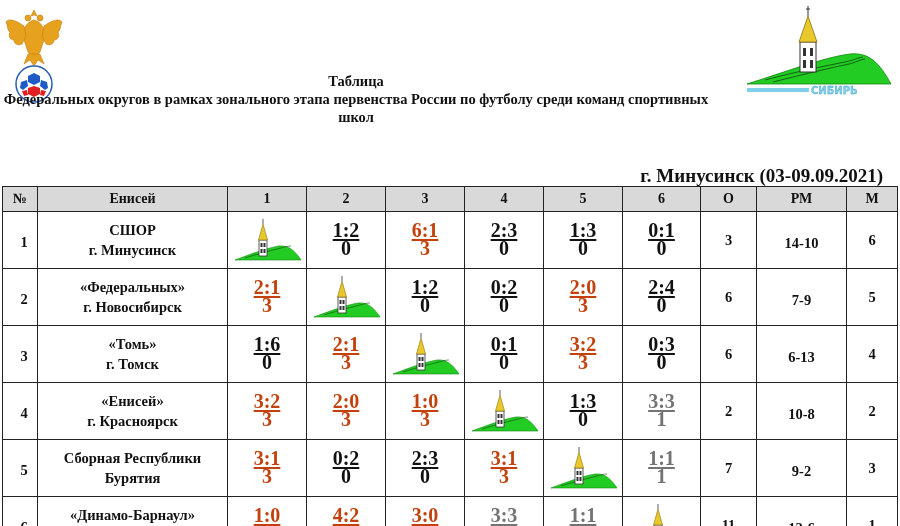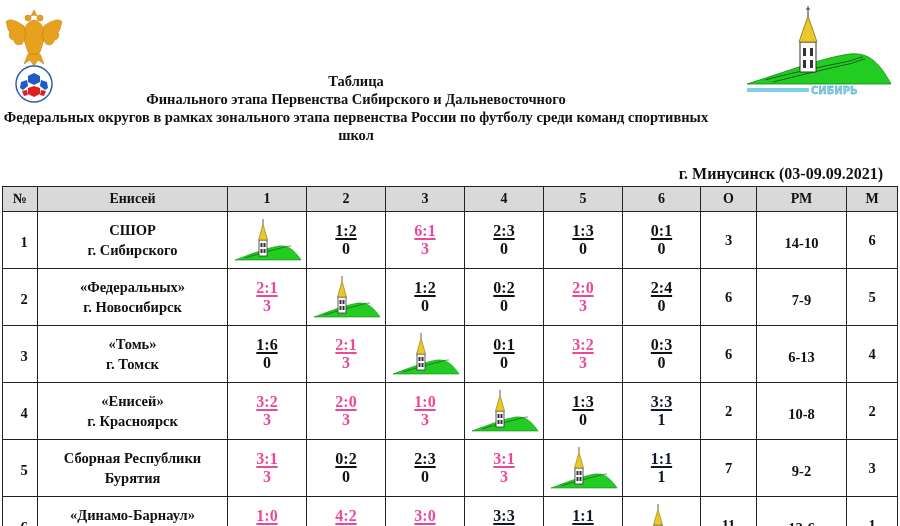--- a/index.html
+++ b/index.html
@@ -2,37 +2,37 @@
 <html><head>
 <meta charset="utf-8">
 <style>
   html, body { margin: 0; padding: 0; background: #ffffff; }
   body { width: 900px; height: 526px; position: relative; overflow: hidden;
          font-family: "Liberation Serif", "DejaVu Serif", serif; color: #111; }
   .logo-left { position: absolute; left: 4px; top: 2px; width: 60px; height: 108px; }
   .logo-right { position: absolute; left: 745px; top: 2px; width: 148px; height: 96px; }
   .title-block { position: absolute; left: 0; top: 72px; width: 712px; text-align: center;
                  font-weight: bold; font-size: 14.5px; line-height: 18px; }
-  .venue { position: absolute; right: 17px; top: 165px; font-weight: bold; font-size: 16px; }
+  .venue { position: absolute; right: 17px; top: 165px; font-weight: bold; font-size: 19px; }
   table.standings { position: absolute; left: 2px; top: 186px; border-collapse: collapse;
                     table-layout: fixed; width: 895px; }
   table.standings th, table.standings td { border: 1.5px solid #222; padding: 0; text-align: center;
                     font-weight: bold; font-size: 14.5px; }
   table.standings th { background: #d9d9d9; height: 24px; font-size: 14px; }
   table.standings td { height: 50px; vertical-align: middle; }
   td.num { text-align: left; vertical-align: top; padding: 4px 0 0 8px !important; font-size: 15px; }
   td.team { line-height: 20px; font-size: 15px; }
   td.pts, td.place { font-size: 16px; }
   td.gd { vertical-align: top; padding-top: 6px !important; font-size: 15px; }
-  .score { display: inline-block; line-height: 18px; font-size: 16px; }
+  .score { display: inline-block; line-height: 18px; font-size: 20px; }
   .score .s { display: block; text-decoration: underline; text-decoration-thickness: 2px; text-underline-offset: 2px; }
   .score .p { display: block; }
-  .win { color: #ec4899; }
+  .win { color: #c2410c; }
   .loss { color: #111; }
-  .draw { color: #0f172a; }
+  .draw { color: #737373; }
   .self-icon { display: block; margin: 0 auto; }
 </style>
 </head>
 <body>
 
 <svg class="logo-left" viewBox="0 0 60 108">
   <g fill="#e6a21e" stroke="#c47d0c" stroke-width="0.6">
     <path d="M30 8 L27 14 L30 13 L33 14 Z"></path>
     <circle cx="24" cy="16" r="3"></circle>
       <circle cx="36" cy="16" r="3"></circle>
@@ -62,21 +62,20 @@
     <rect x="65" y="58" width="3" height="8" fill="#333"></rect>
   <path d="M54 40 L63 14 L72 40 Z" fill="#e8c82a" stroke="#8a7010" stroke-width="0.8"></path>
   <line x1="63" y1="14" x2="63" y2="4" stroke="#333" stroke-width="1"></line>
   <line x1="61" y1="7" x2="65" y2="7" stroke="#333" stroke-width="1"></line>
   <rect x="2" y="86" width="62" height="4" fill="#7fd0e8"></rect>
   <text x="66" y="92" font-family="DejaVu Sans, sans-serif" font-weight="bold" font-size="10" fill="#7fd0e8" stroke="#3a9ac0" stroke-width="0.3">СИБИРЬ</text>
 </svg>
 
 <div class="title-block">
   <div>Таблица</div>
-  <div>Финального этапа Первенства Сибирского и Дальневосточного</div>
   <div>Федеральных округов в рамках зонального этапа первенства России по футболу среди команд спортивных школ</div>
 </div>
 
 <div class="venue">г. Минусинск (03-09.09.2021)</div>
 
 <table class="standings">
   <colgroup>
     <col style="width:35px">
       <col style="width:190px">
     <col style="width:79px">
@@ -102,21 +101,21 @@
         <th>О</th>
         <th>РМ</th>
         <th>М</th>
       </tr>
   </thead>
   <tbody id="tbody">
       <tr>
         <td class="num">1</td>
         <td class="team">
           <div>СШОР</div>
-          <div>г. Сибирского</div>
+          <div>г. Минусинск</div>
         </td>
         <td>
   <svg class="self-icon" width="72" height="44" viewBox="0 0 72 44">
     <path d="M4 42 C20 36 36 30 48 28 C58 27 64 33 70 42 Z" fill="#22cc22" stroke="#118811" stroke-width="0.6"></path>
     <path d="M14 40 C30 35 42 32 50 30 C54 29 56 28 60 28" stroke="#114411" stroke-width="0.6" fill="none"></path>
     <rect x="28" y="22" width="8" height="16" fill="#ffffff" stroke="#333" stroke-width="0.8"></rect>
     <rect x="29.5" y="25" width="2" height="4" fill="#333"></rect>
             <rect x="32.5" y="25" width="2" height="4" fill="#333"></rect>
     <rect x="29.5" y="31" width="2" height="4" fill="#333"></rect>
             <rect x="32.5" y="31" width="2" height="4" fill="#333"></rect>

